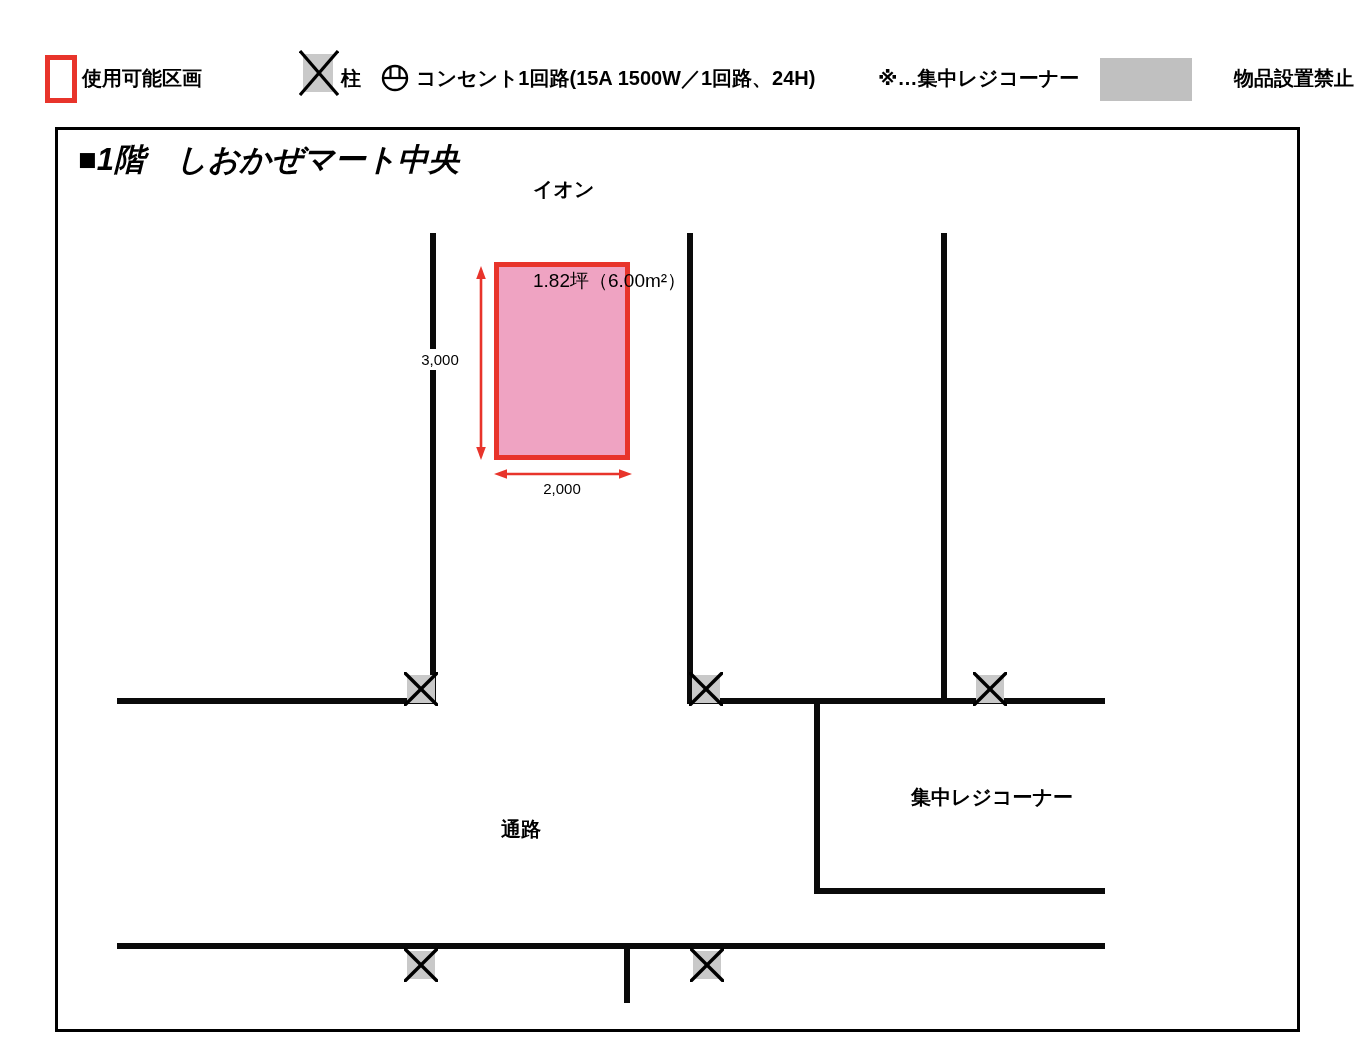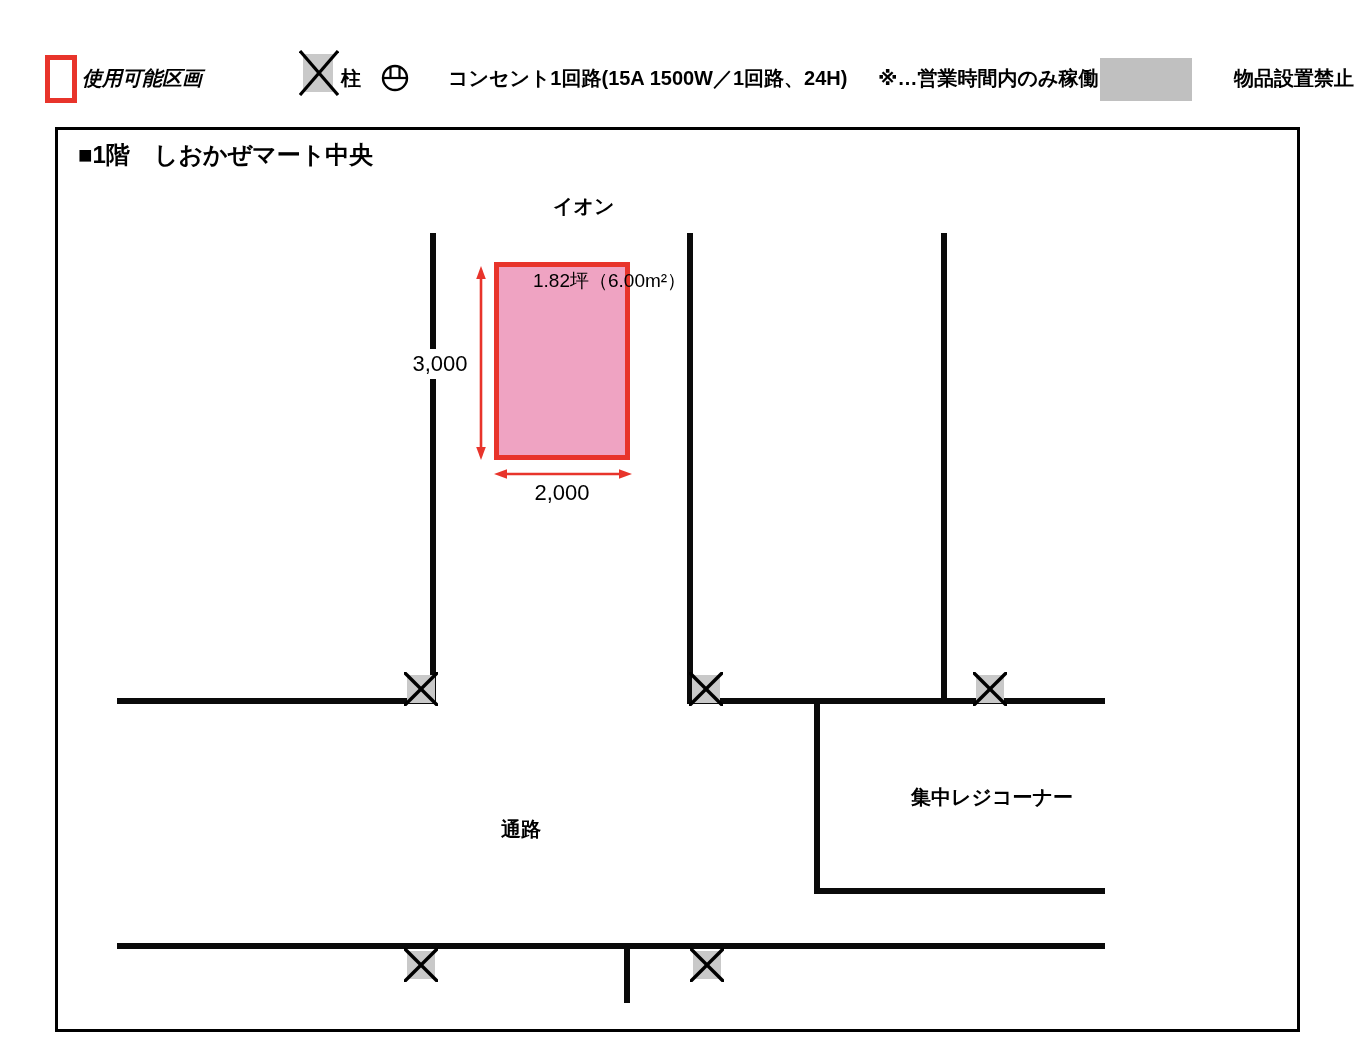--- a/index.html
+++ b/index.html
@@ -21,74 +21,74 @@
 
   .pillar-x-svg line { stroke: #000; stroke-width: 3.2; }
   .outlet-svg circle { fill: none; stroke: #000; stroke-width: 2.4; }
   .outlet-svg line { stroke: #000; stroke-width: 2.2; }
 
   
   .plan {
     left: 55px; top: 127px; width: 1245px; height: 905px;
     border: 3px solid #000; background: #fff;
   }
-  .plan-title { left: 20px; top: 9px; font-size: 24px; font-weight: bold; white-space: nowrap; }
+  .plan-title { left: 20px; top: 9px; font-size: 31px; font-weight: bold; white-space: nowrap; font-style: italic; }
   .area-label { font-size: 20px; font-weight: bold; white-space: nowrap; }
 
   .wall { background: var(--wall-black); }
   .wall-v { width: 6px; }
   .wall-h { height: 6px; }
 
   .zone {
     left: 436px; top: 132px; width: 136px; height: 198px;
     background: var(--zone-pink); border: 5px solid var(--accent-red);
     display: flex; flex-direction: row; justify-content: flex-start;
     padding-left: 34px; font-size: 19px; line-height: 1.5; white-space: nowrap;
   }
   .dim-label {
-    font-size: 22px; background: #fff; text-align: center;
+    font-size: 15px; background: #fff; text-align: center;
     width: 64px; padding: 2px 0; white-space: nowrap; z-index: 3;
   }
   .dim-arrow line { stroke: var(--accent-red); stroke-width: 2.6; }
   .dim-arrow polygon { fill: var(--accent-red); }
 
   .pillar { width: 34px; height: 34px; }
   .pillar rect { fill: var(--pillar-gray); }
   .pillar line { stroke: #000; stroke-width: 3.4; }
 </style>
 </head>
 <body>
 
 <div class="abs swatch-available"></div>
-<div class="abs legend-label" style="left:82px; top:68px;font-style:italic;">使用可能区画</div>
+<div class="abs legend-label" style="left:82px; top:68px;">使用可能区画</div>
 
 <svg class="abs pillar-x-svg" style="left:299px; top:50px;" width="40" height="46">
   <rect x="4" y="4" width="30" height="38" fill="#c9c9c9"></rect>
   <line x1="1" y1="1" x2="39" y2="45"></line>
   <line x1="39" y1="1" x2="1" y2="45"></line>
 </svg>
 <div class="abs legend-label" style="left:341px; top:68px;">柱</div>
 
 <svg class="abs outlet-svg" style="left:381px; top:64px;" width="28" height="28">
   <circle cx="14" cy="14" r="12"></circle>
   <line x1="2" y1="14" x2="26" y2="14"></line>
   <line x1="9.5" y1="3.2" x2="9.5" y2="14"></line>
   <line x1="18.5" y1="3.2" x2="18.5" y2="14"></line>
 </svg>
-<div class="abs legend-label" style="left:448px; top:68px;">コンセント1回路(15A 1500W／1回路、24H)</div>
+<div class="abs legend-label" style="left:416px; top:68px;">コンセント1回路(15A 1500W／1回路、24H)</div>
 
-<div class="abs legend-label" style="left:878px; top:68px;">※…営業時間内のみ稼働</div>
+<div class="abs legend-label" style="left:878px; top:68px;">※…集中レジコーナー</div>
 
 <div class="abs swatch-gray"></div>
 <div class="abs legend-label" style="left:1196px; top:68px;padding-left:38px;">物品設置禁止</div>
 
 <div class="abs plan">
 
   <div class="abs plan-title">■1階　しおかぜマート中央</div>
-  <div class="abs area-label" style="left:475px; top:63px;margin-left:20px;">イオン</div>
+  <div class="abs area-label" style="left:475px; top:46px;">イオン</div>
 
   <div class="abs wall wall-v" style="left:372px; top:103px; height:471px;"></div>
   <div class="abs wall wall-v" style="left:629px; top:103px; height:471px;"></div>
   <div class="abs wall wall-v" style="left:883px; top:103px; height:468px;"></div>
 
   <div class="abs wall wall-h" style="left:59px; top:568px; width:319px;"></div>
   <div class="abs wall wall-h" style="left:629px; top:568px; width:418px;"></div>
 
   <div class="abs wall wall-v" style="left:756px; top:571px; height:193px;"></div>
   <div class="abs wall wall-h" style="left:756px; top:758px; width:291px;"></div>

